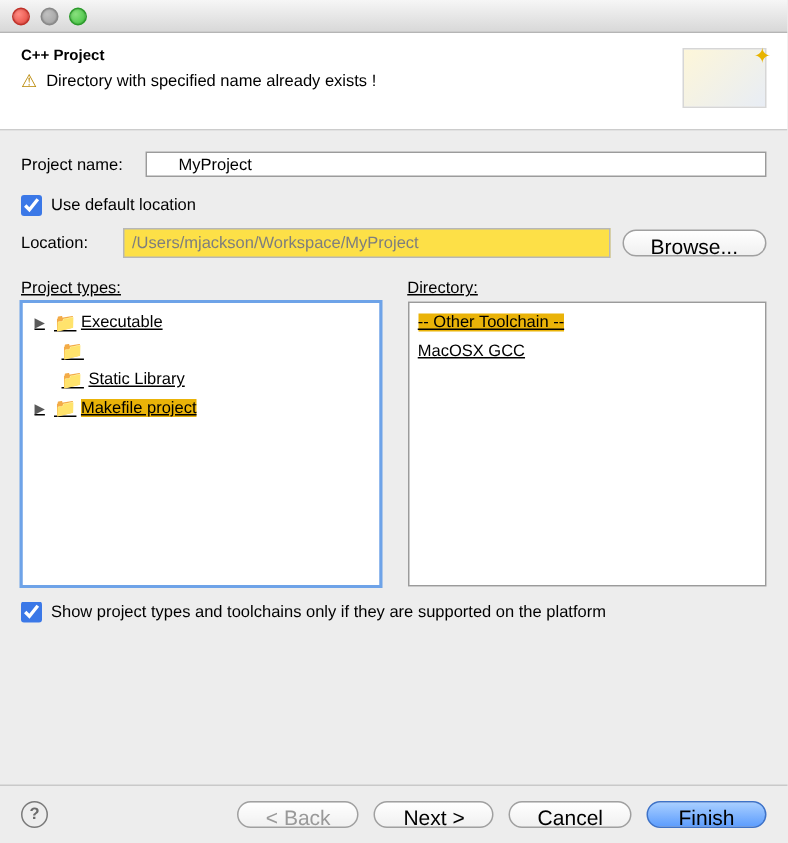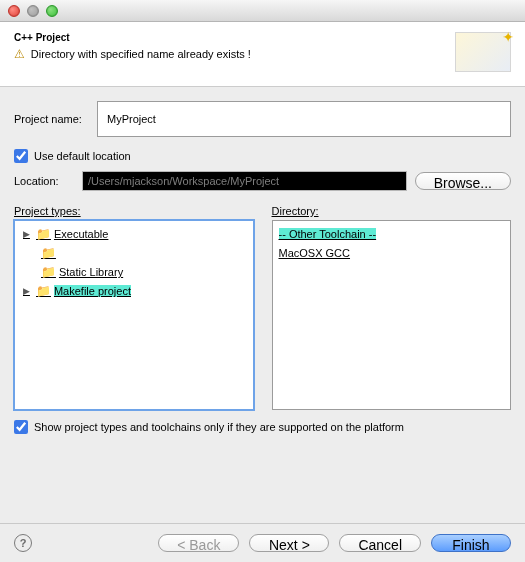--- a/index.html
+++ b/index.html
@@ -43,23 +43,23 @@
     position:relative;
   }
   .header-banner::after { content:"✦"; position:absolute; top:-4px; right:-4px; color:#e8b400; font-size:14px;}
   .body { padding: 14px; }
   .row { display:flex; align-items:center; margin-bottom:10px; }
   .label { width: 83px; font-size:11px;}
   .text-input {
     flex:1;
     border:1px solid #9b9b9b;
     background:#fff;
-    padding:3px 9px;
+    padding:3px 21px;
     font-size:11px;
-    height:36px;
+    height:17px;
   }
   .check-row { display:flex; align-items:center; gap:6px; margin: 12px 0 8px 0;}
   input[type=checkbox]{ width:14px;height:14px; accent-color:#3b78e7;}
   .btn {
     background: linear-gradient(#ffffff,#f0f0f0);
     border:1px solid #a0a0a0;
     border-radius:11px;
     padding: 2px 18px;
     font-size:14px;
     min-width:80px;
@@ -81,40 +81,40 @@
     height:190px;
     overflow:auto;
     padding:4px 2px;
     font-size:11px;
   }
   .listbox.focused { outline:2px solid #6ea3e8; outline-offset:-1px; border-color:#6ea3e8;}
   .tree-item { display:flex; align-items:center; gap:3px; padding:1px 2px 1px 6px; line-height:17px; cursor:pointer;}
   .tree-item.child { padding-left:24px;}
   .arrow { width:10px; color:#5a5a5a; font-size:9px;}
   .folder-icon { color:#caa64c; font-size:12px;}
-  .hl { background:#5eead4; }
+  .hl { background:#eab308; }
   .list-item { padding:1px 4px; line-height:17px; cursor:pointer;}
   .footer-bar {
     position:absolute;
     bottom:0; left:0; right:0;
     border-top:1px solid #c9c9c9;
     background:#ededed;
     padding:10px 14px;
     display:flex;
     align-items:center;
     gap:10px;
   }
   .footer-bar .spacer { flex:1;}
   .help-icon {
     width:18px;height:18px;border:1.2px solid #7a7a7a;border-radius:50%;
     display:flex;align-items:center;justify-content:center;
     color:#6b6b6b;font-size:11px;font-weight:bold;cursor:pointer;
   }
   .loc-row { display:flex; align-items:center; gap:8px;}
-  .loc-input { flex:1; border:1px solid #b7b7b7; background:#000000; color:#7e7e7e; padding:3px 5px; font-size:11px; height:20px;}
+  .loc-input { flex:1; border:1px solid #b7b7b7; background:#fde047; color:#7e7e7e; padding:3px 5px; font-size:11px; height:20px;}
 </style>
 </head>
 <body>
 
 <div class="titlebar">
   <div class="traffic tr-close"></div>
   <div class="traffic tr-min"></div>
   <div class="traffic tr-zoom"></div>
 </div>
 

